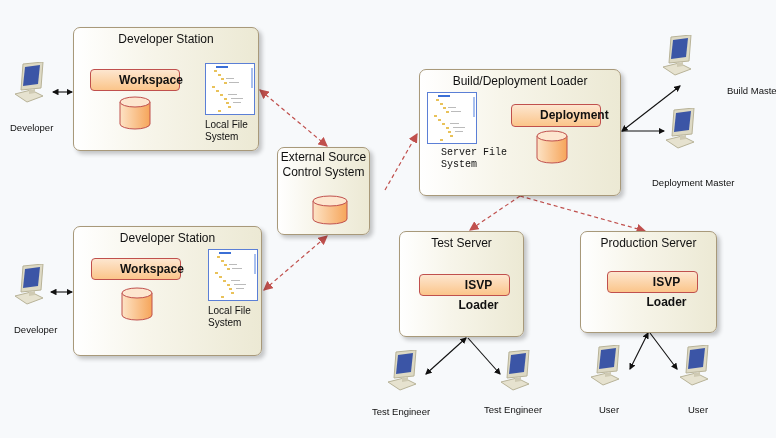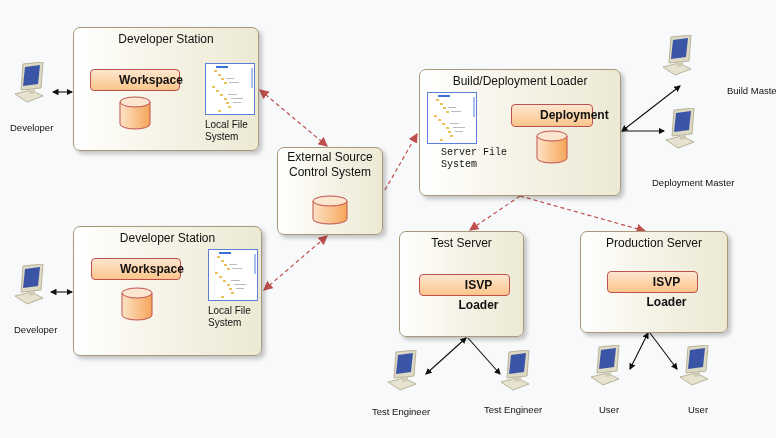--- a/index.html
+++ b/index.html
@@ -118,21 +118,21 @@
           <rect x="23" y="18" width="10" height="1"></rect>
           <rect x="22" y="30" width="9" height="1"></rect>
           <rect x="25" y="34" width="12" height="1"></rect>
           <rect x="27" y="38" width="8" height="1"></rect>
         </g>
         <rect x="45" y="4" width="2" height="20" fill="#a9c0ee"></rect>
       </svg></div>
   <div class="fs-label" style="left:134px;top:78px;"><span>Local File</span><br><span>System</span></div>
 </div>
 
-<div class="node" style="left:277px;top:147px;width:106px;height:88px;">
+<div class="node" style="left:277px;top:147px;width:93px;height:88px;">
   <div class="node-title" style="top:2px;"><span>External Source</span><br><span>Control System</span></div>
   <svg class="db" style="left:34px;top:47px;" width="36" height="30" viewBox="0 0 36 30">
       <path d="M1,6 v18 a17,5 0 0 0 34,0 v-18" fill="url(#dg1)" stroke="#c0504d"></path>
       <ellipse cx="18" cy="6" rx="17" ry="5" fill="#fde6cf" stroke="#c0504d"></ellipse>
     </svg>
 </div>
 
 <div class="node" style="left:419px;top:69px;width:202px;height:127px;">
   <div class="node-title">Build/Deployment Loader</div>
   <div class="fs" style="left:7px;top:22px;"><svg width="48" height="50" viewBox="0 0 48 50">
@@ -153,33 +153,33 @@
         <g fill="#bbb">
           <rect x="20" y="14" width="8" height="1"></rect>
           <rect x="23" y="18" width="10" height="1"></rect>
           <rect x="22" y="30" width="9" height="1"></rect>
           <rect x="25" y="34" width="12" height="1"></rect>
           <rect x="27" y="38" width="8" height="1"></rect>
         </g>
         <rect x="45" y="4" width="2" height="20" fill="#a9c0ee"></rect>
       </svg></div>
   <div class="fs-label" style="left:21px;top:77px;font-family:Liberation Mono, monospace;"><span>Server File</span><br><span>System</span></div>
-  <div class="comp" style="left:91px;top:34px;width:82px;height:23px;line-height:21px;">Deployment</div>
+  <div class="comp" style="left:91px;top:34px;width:90px;height:23px;line-height:21px;">Deployment</div>
   <svg class="db" style="left:116px;top:60px;" width="32" height="34" viewBox="0 0 32 34">
       <path d="M1,6 v22 a15,5 0 0 0 30,0 v-22" fill="url(#dg1)" stroke="#c0504d"></path>
       <ellipse cx="16" cy="6" rx="15" ry="5" fill="#fde6cf" stroke="#c0504d"></ellipse>
     </svg>
 </div>
 
 <div class="node" style="left:399px;top:231px;width:125px;height:106px;">
   <div class="node-title">Test Server</div>
   <div class="comp" style="left:19px;top:42px;width:91px;height:22px;line-height:20px;">ISVP Loader</div>
 </div>
 
-<div class="node" style="left:580px;top:231px;width:148px;height:102px;">
+<div class="node" style="left:580px;top:231px;width:137px;height:102px;">
   <div class="node-title">Production Server</div>
   <div class="comp" style="left:26px;top:39px;width:91px;height:22px;line-height:20px;">ISVP Loader</div>
 </div>
 
 <svg width="0" height="0" style="position:absolute">
   <defs>
     <symbol id="pc" viewBox="0 0 36 44">
       <path d="M10,2 L30,0 L28,26 L8,28 z" fill="#ddd9c4" stroke="#b8b398"></path>
       <path d="M12,5 L27,3 L25,22 L10,24 z" fill="#3b55a6"></path>
       <path d="M2,32 L18,28 L30,34 L14,40 z" fill="#e6e2cf" stroke="#b8b398"></path>

